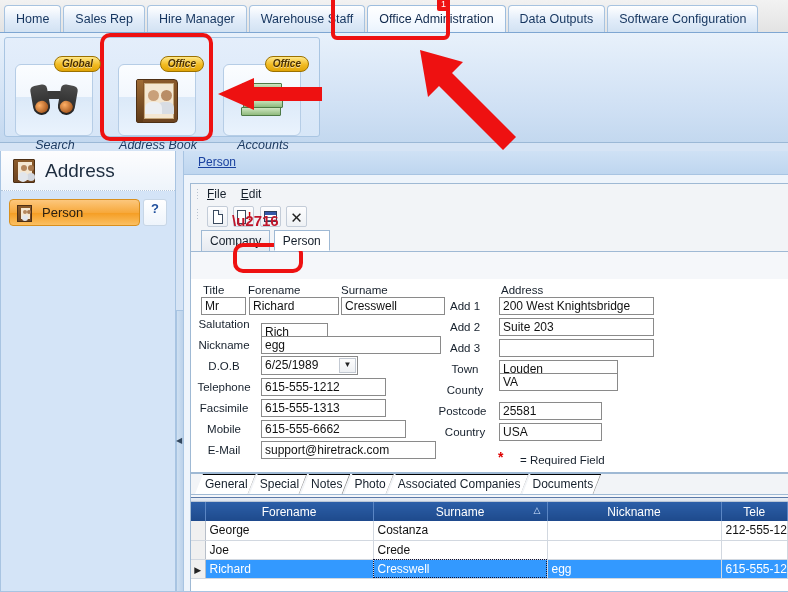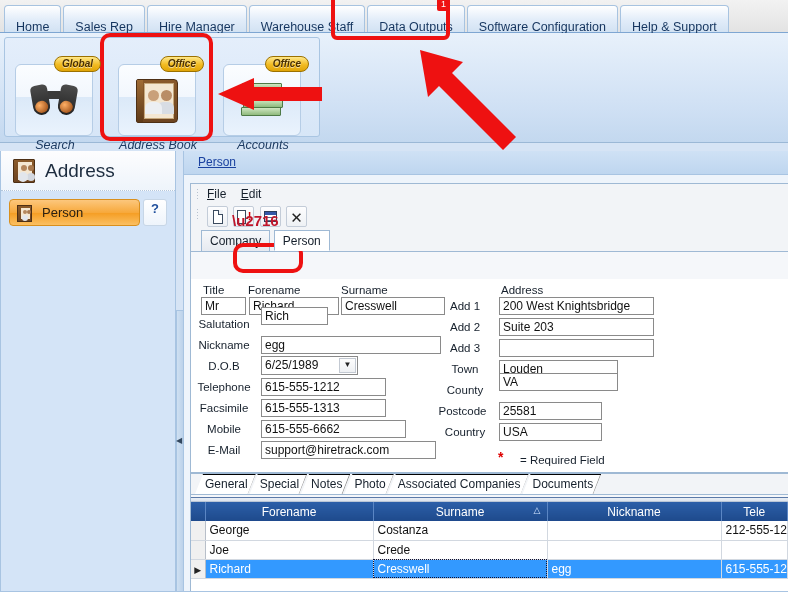--- a/index.html
+++ b/index.html
@@ -16,21 +16,21 @@
 
   
   .topbar {
     position: absolute; left: 0; top: 0; width: 788px; height: 33px;
     background: linear-gradient(#f2f2f2, #e3e3e3);
     border-bottom: 1px solid #7ea6d2;
   }
   .topbar-inner { position: relative; height: 33px; padding-left: 4px; }
   .ttab {
     position: relative; float: left; height: 27px; margin-top: 5px;
-    padding: 8px 11px; line-height: 26px;
+    padding: 0 11px; line-height: 26px;
     font-size: 12.5px; color: #15355f; white-space: nowrap;
     background: linear-gradient(#ffffff, #e1ecf9 55%, #d2e2f3);
     border: 1px solid #a7c3e0; border-bottom: none;
     border-radius: 4px 4px 0 0;
     margin-right: 2px;
   }
   .ttab.active {
     background: linear-gradient(#ffffff, #f4f9ff 60%, #eaf3fd);
     border-color: #9dbdde; color: #10294d;
   }
@@ -265,20 +265,21 @@
 <body>
 
 <div id="app">
 
   <div class="topbar">
     <div class="topbar-inner" id="top-tabs">
         <div class="ttab">Home</div>
         <div class="ttab">Sales Rep</div>
         <div class="ttab">Hire Manager</div>
         <div class="ttab">Warehouse Staff</div>
+        <div class="ttab active">Office Administration</div>
         <div class="ttab">Data Outputs</div>
         <div class="ttab">Software Configuration</div>
         <div class="ttab">Help &amp; Support</div>
       </div>
   </div>
 
   <div class="ribbon">
     <div class="rgroup">
 
       <div class="rbtn" style="left:2px">
@@ -370,21 +371,21 @@
 
         <div class="lbl" style="left:12px; top:5px">Title</div>
         <div class="lbl" style="left:57px; top:5px">Forename</div>
         <div class="lbl" style="left:150px;top:5px">Surname</div>
 
         <div class="inp" style="left:10px; top:18px; width:45px">Mr</div>
         <div class="inp" style="left:58px; top:18px; width:90px">Richard</div>
         <div class="inp" style="left:150px;top:18px; width:104px">Cresswell</div>
 
         <div class="lbl r" style="left:0px; top:39px; width:66px">Salutation</div>
-        <div class="inp" style="left:70px; top:28px; width:67px">Rich</div>
+        <div class="inp" style="left:70px; top:44px; width:67px">Rich</div>
 
         <div class="lbl r" style="left:0px; top:60px; width:66px">Nickname</div>
         <div class="inp" style="left:70px; top:57px; width:180px">egg</div>
 
         <div class="lbl r" style="left:0px; top:81px; width:66px">D.O.B</div>
         <div class="combo" style="left:70px; top:77px; width:97px">
           <span class="v">6/25/1989</span>
           <span class="ar"></span>
         </div>
 

